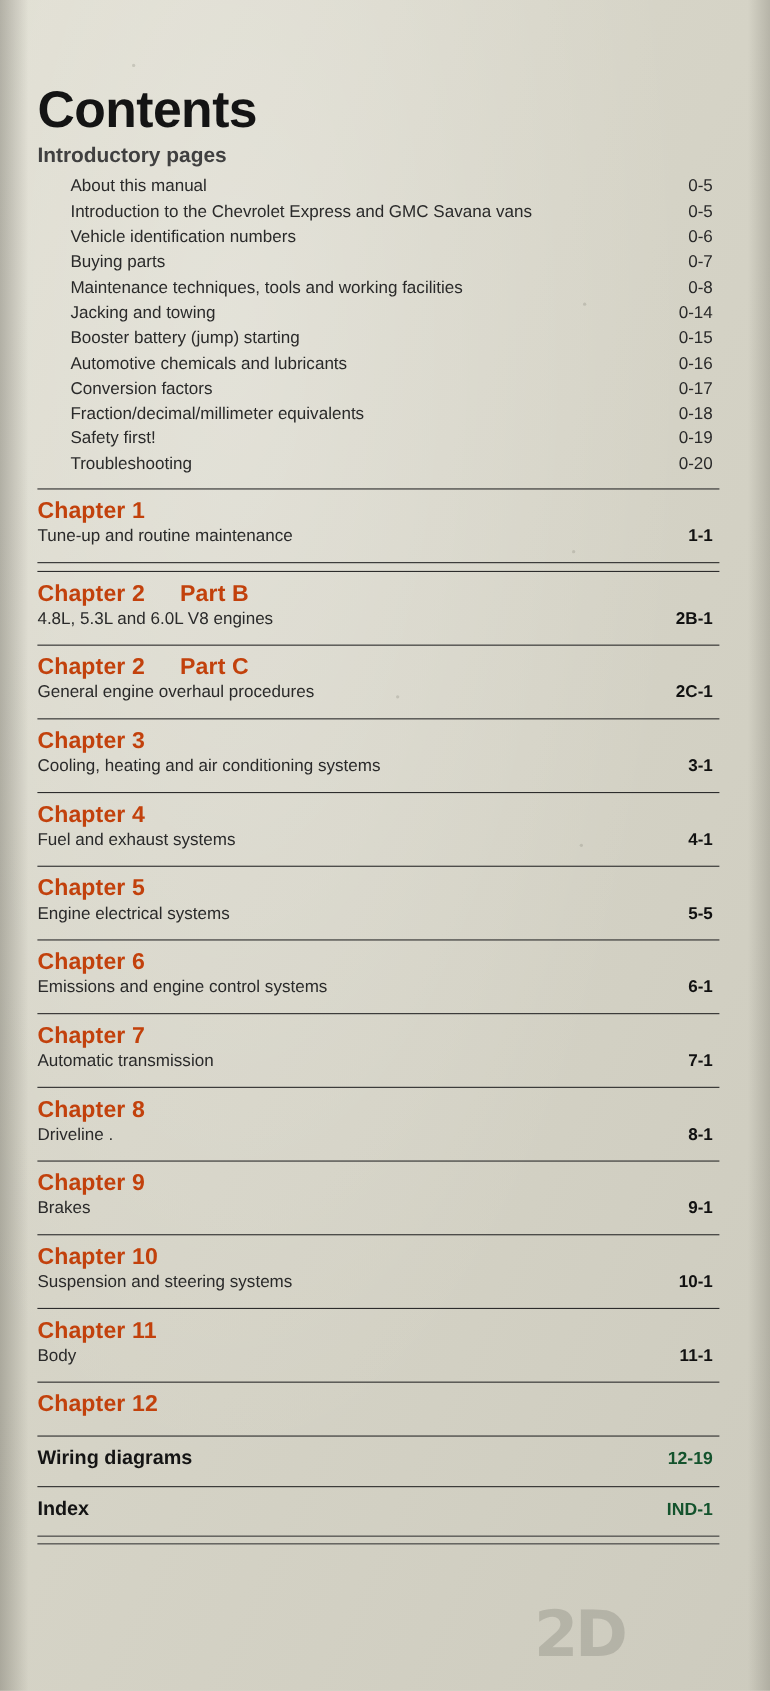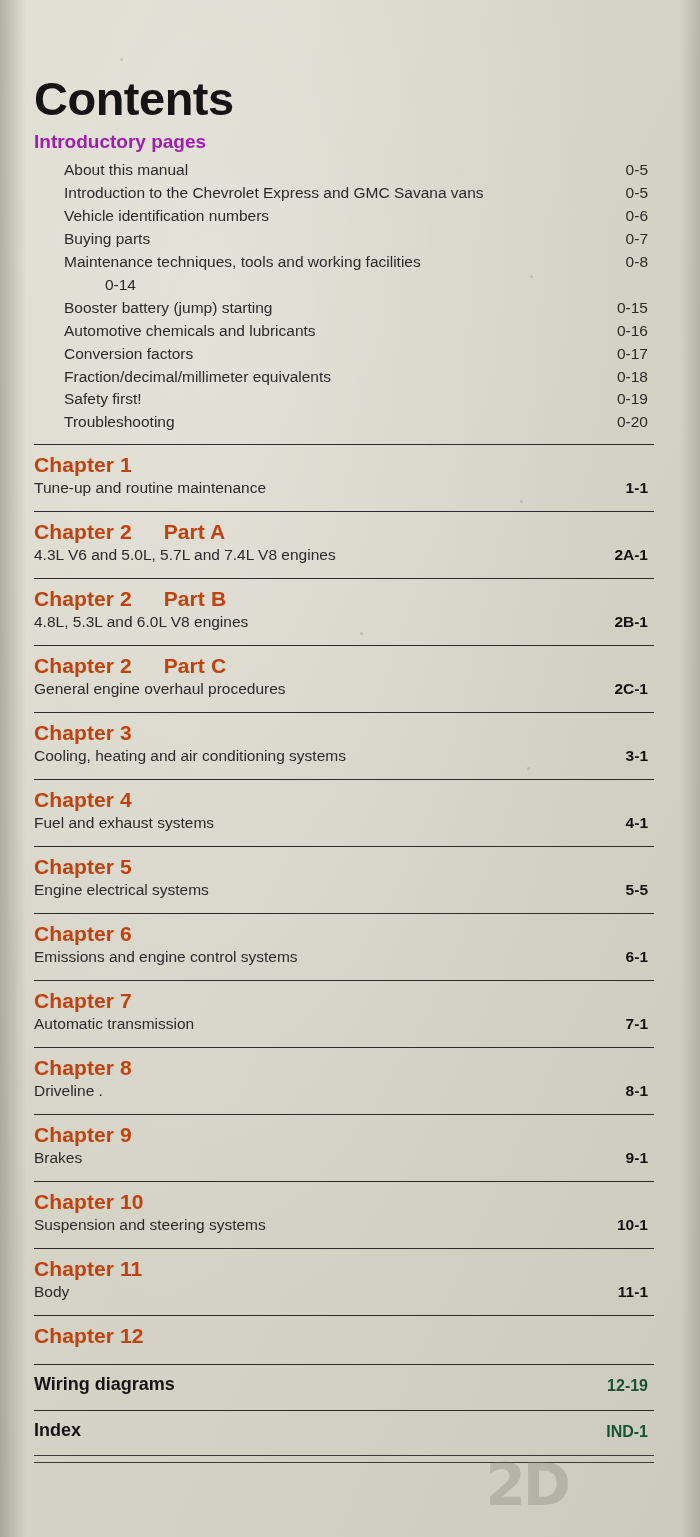--- a/index.html
+++ b/index.html
@@ -56,21 +56,21 @@
     font-weight: bold;
     letter-spacing: -0.5px;
     margin: 0 0 8px 0;
     line-height: 1.05;
     color: #141414;
   }
   .intro-head {
     font-size: 19px;
     font-weight: bold;
     margin: 0 0 6px 0;
-    color: #a21caf;
+    color: #404040;
   }
   .intro-list {
     margin: 0 0 10px 0;
     padding: 0;
     list-style: none;
   }
   .intro-row {
     display: flex;
     align-items: baseline;
     font-size: 15.5px;
@@ -207,20 +207,21 @@
       </li>
       <li class="intro-row">
         <span class="label">Buying parts</span>
         <span class="pg">0-7</span>
       </li>
       <li class="intro-row">
         <span class="label">Maintenance techniques, tools and working facilities</span>
         <span class="pg">0-8</span>
       </li>
       <li class="intro-row">
+        <span class="label">Jacking and towing</span>
         <span class="pg">0-14</span>
       </li>
       <li class="intro-row">
         <span class="label">Booster battery (jump) starting</span>
         <span class="pg">0-15</span>
       </li>
       <li class="intro-row">
         <span class="label">Automotive chemicals and lubricants</span>
         <span class="pg">0-16</span>
       </li>
@@ -248,30 +249,20 @@
       <div class="chapter-head">
         <span>Chapter 1</span>
       </div>
       <div class="chapter-row">
         <span class="chapter-desc">Tune-up and routine maintenance</span>
         <span class="chapter-pg">1-1</span>
       </div>
     </div>
     <hr class="rule">
 
-    <div class="chapter-block">
-      <div class="chapter-head">
-        <span>Chapter 2</span>
-        <span class="part">Part A</span>
-      </div>
-      <div class="chapter-row">
-        <span class="chapter-desc">4.3L V6 and 5.0L, 5.7L and 7.4L V8 engines</span>
-        <span class="chapter-pg">2A-1</span>
-      </div>
-    </div>
     <hr class="rule">
 
     <div class="chapter-block">
       <div class="chapter-head">
         <span>Chapter 2</span>
         <span class="part">Part B</span>
       </div>
       <div class="chapter-row">
         <span class="chapter-desc">4.8L, 5.3L and 6.0L V8 engines</span>
         <span class="chapter-pg">2B-1</span>

